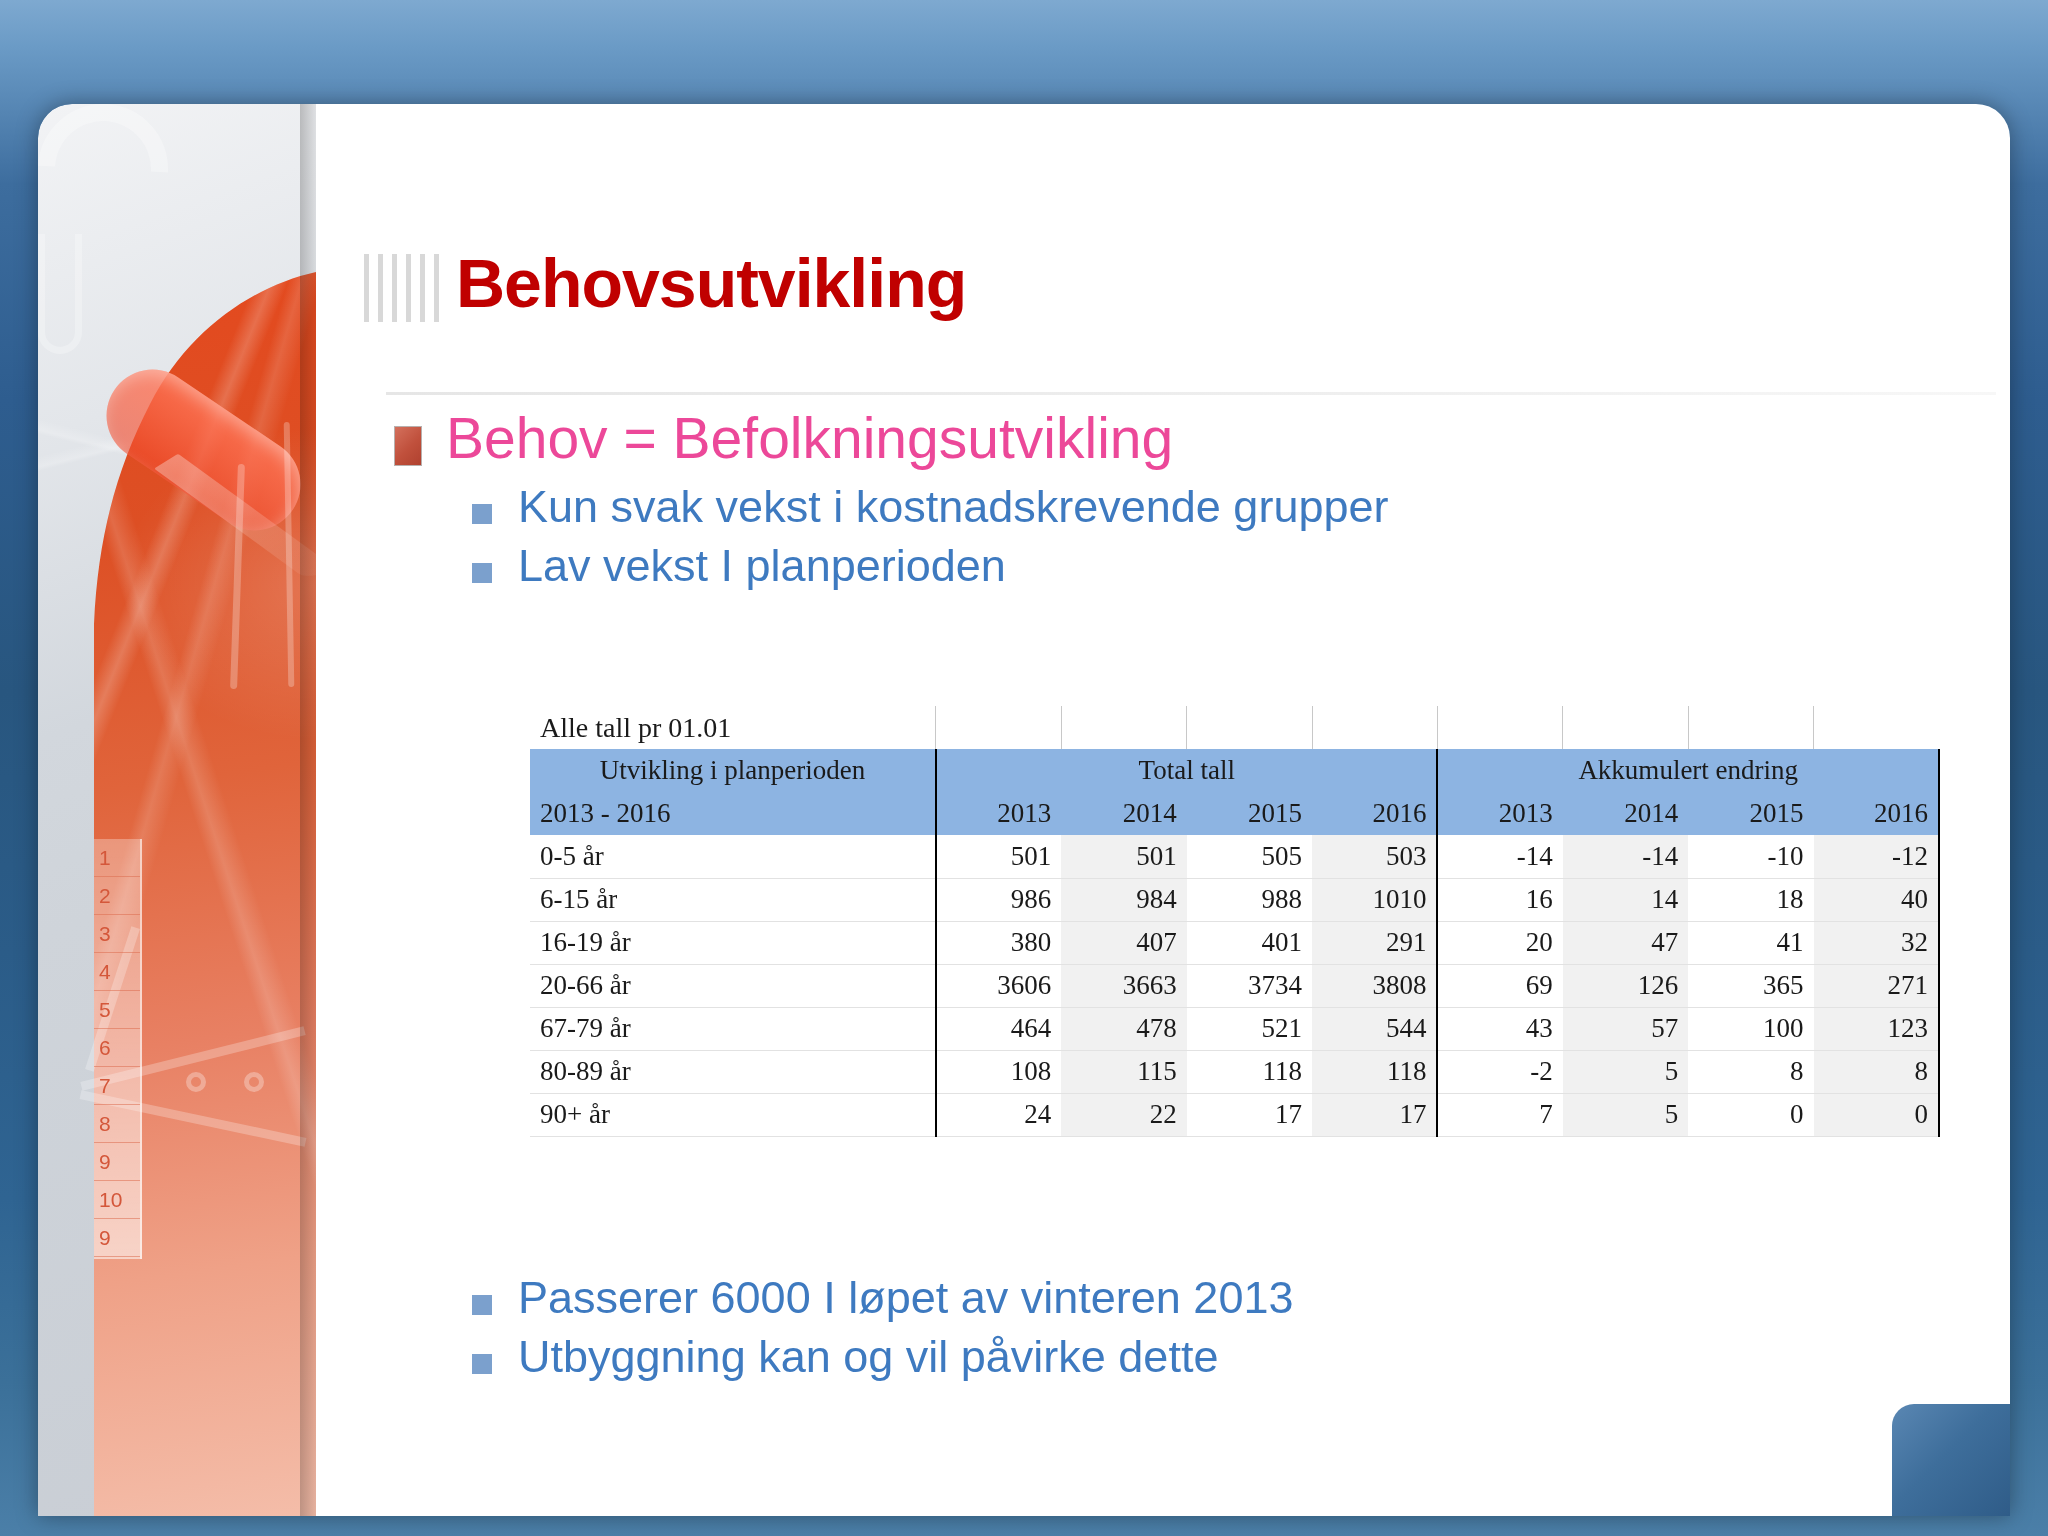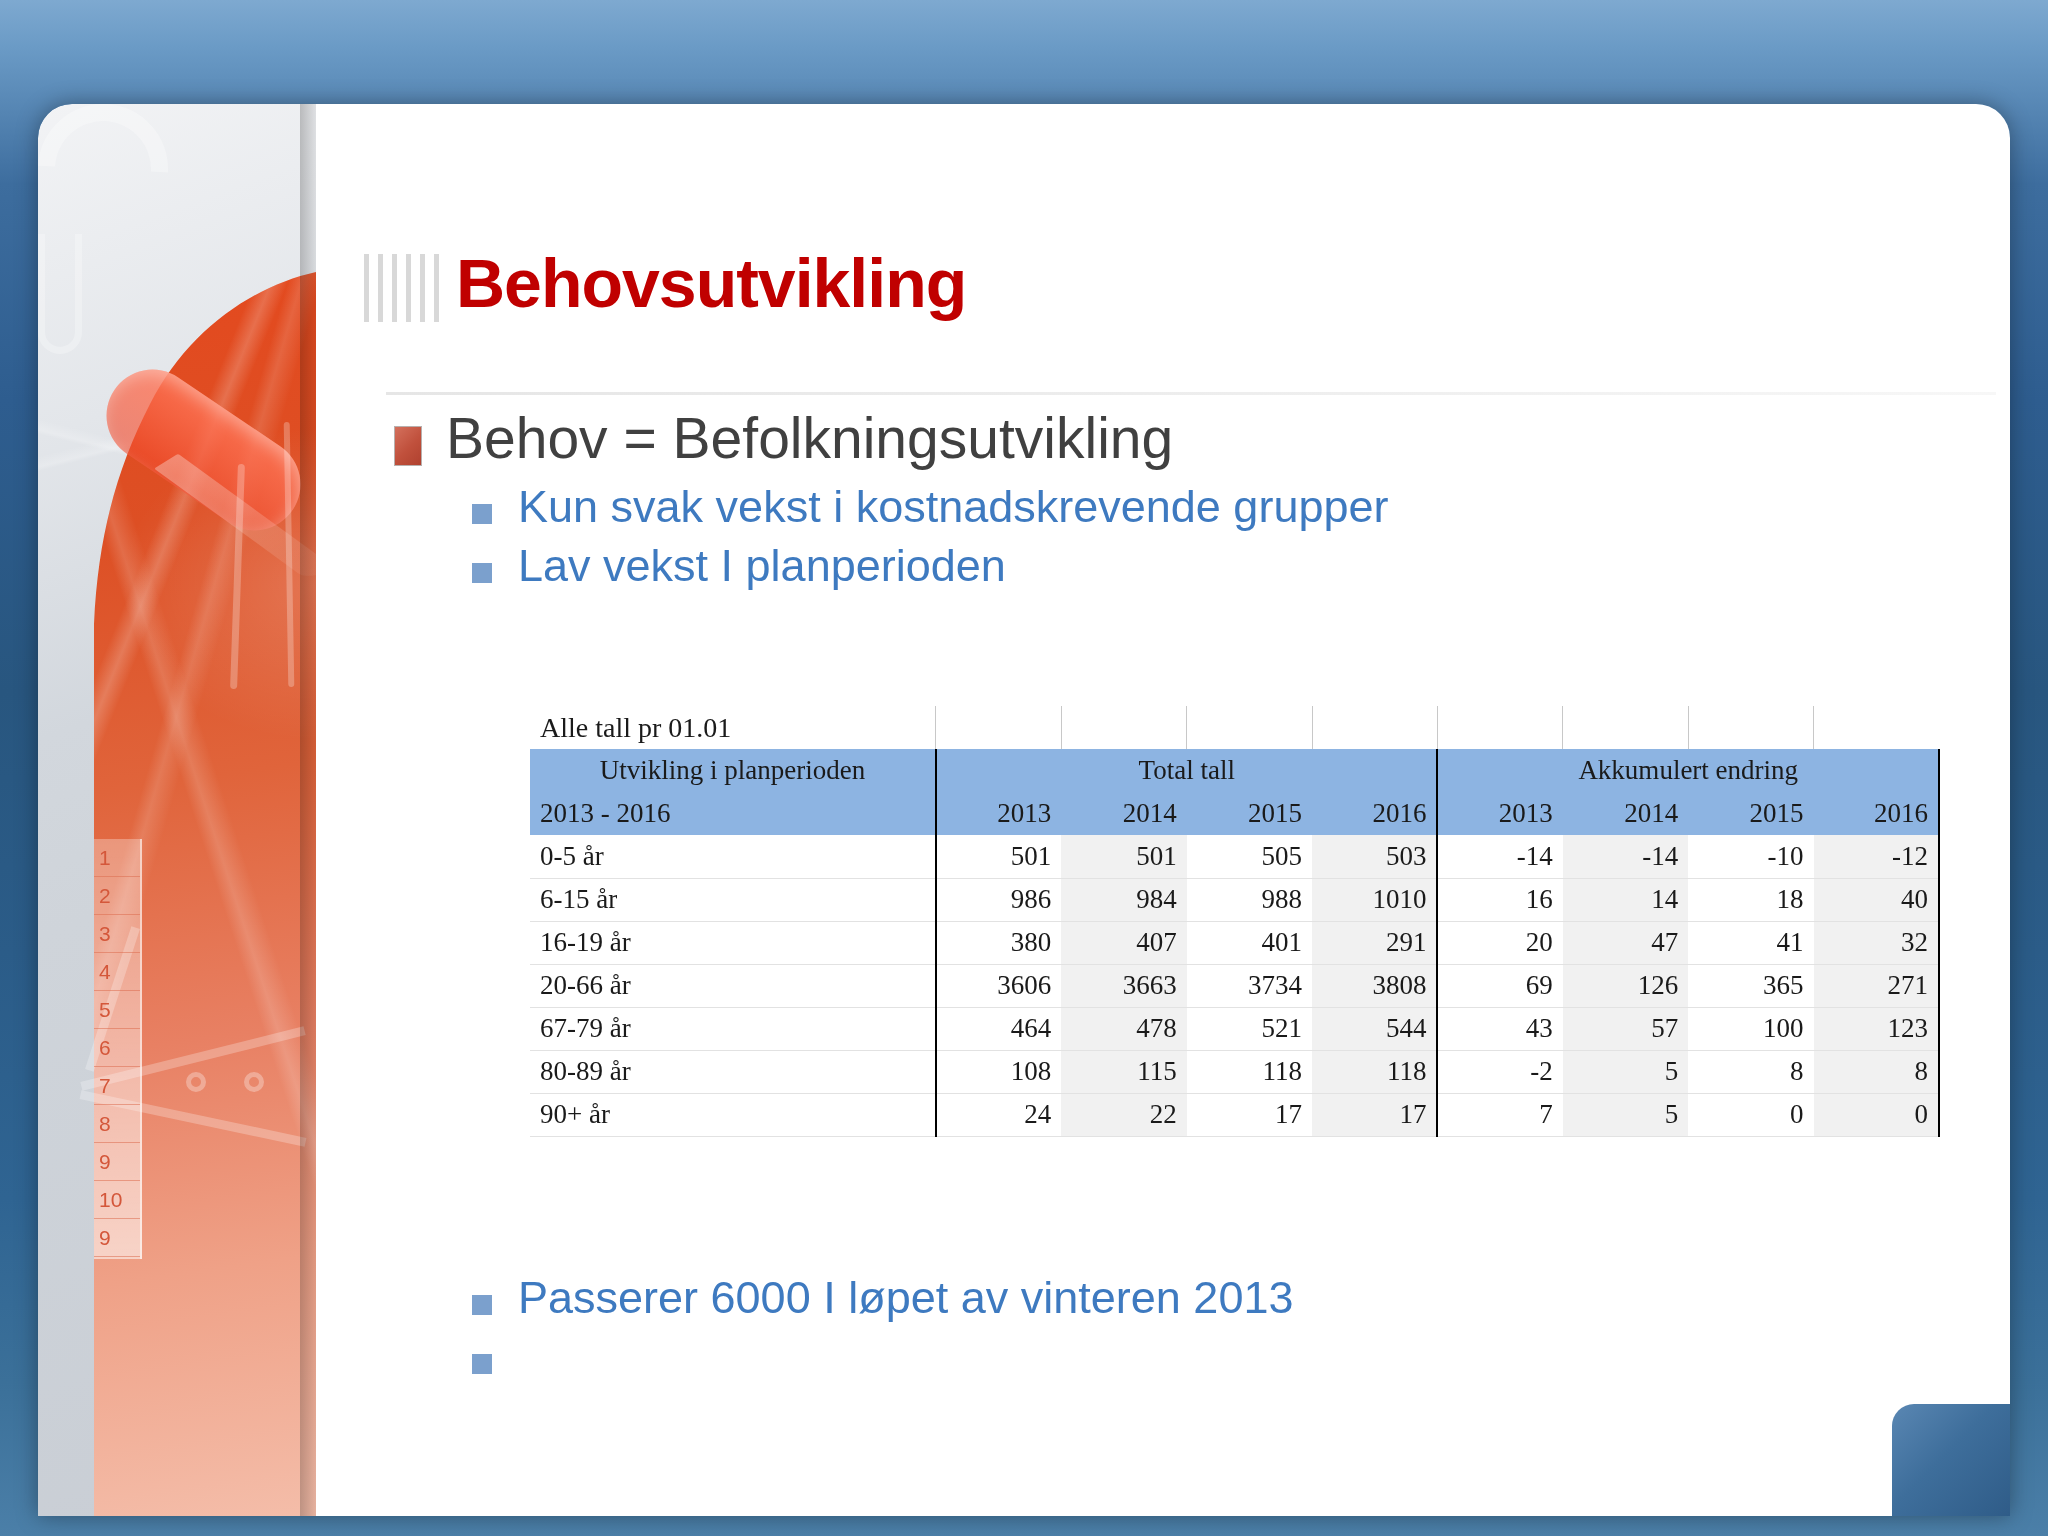--- a/index.html
+++ b/index.html
@@ -146,21 +146,21 @@
   }
 
   
   #bullets{ position:absolute; left:356px; top:300px; width:1580px; }
   .l1{ display:flex; align-items:flex-start; margin-bottom:4px; }
   .l1 .marker{
     width:28px; height:40px; margin-top:22px; margin-right:24px; flex:none;
     background:linear-gradient(135deg,#d4705c 0%,#c0503c 55%,#b0412f 100%);
     border:1px solid #b8b0ae;
   }
-  .l1 .txt{ font-size:57px; color:#404040; line-height:1.22; font-weight:normal; }
+  .l1 .txt{ font-size:57px; color:#ec4899; line-height:1.22; font-weight:normal; }
 
   .l2{ display:flex; align-items:flex-start; margin-left:78px; margin-bottom:2px; }
   .l2 .marker{
     width:20px; height:20px; margin-top:26px; margin-right:26px; flex:none;
     background:#7ba0cd;
   }
   .l2 .txt{ font-size:45px; color:#3e7ac0; line-height:1.27; }
 
   #bullets2{ position:absolute; left:434px; top:1165px; width:1500px; }
   #bullets2 .l2{ margin-left:0; }
@@ -379,17 +379,18 @@
   </tbody>
     </table>
 
   <div id="bullets2">
     <div class="l2">
       <span class="marker"></span>
       <span class="txt">Passerer 6000 I løpet av vinteren 2013</span>
     </div>
     <div class="l2">
       <span class="marker"></span>
+      <span class="txt">Utbyggning kan og vil påvirke dette</span>
     </div>
   </div>
 
   <div id="brcorner"></div>
 </div>
 
 </body></html>

